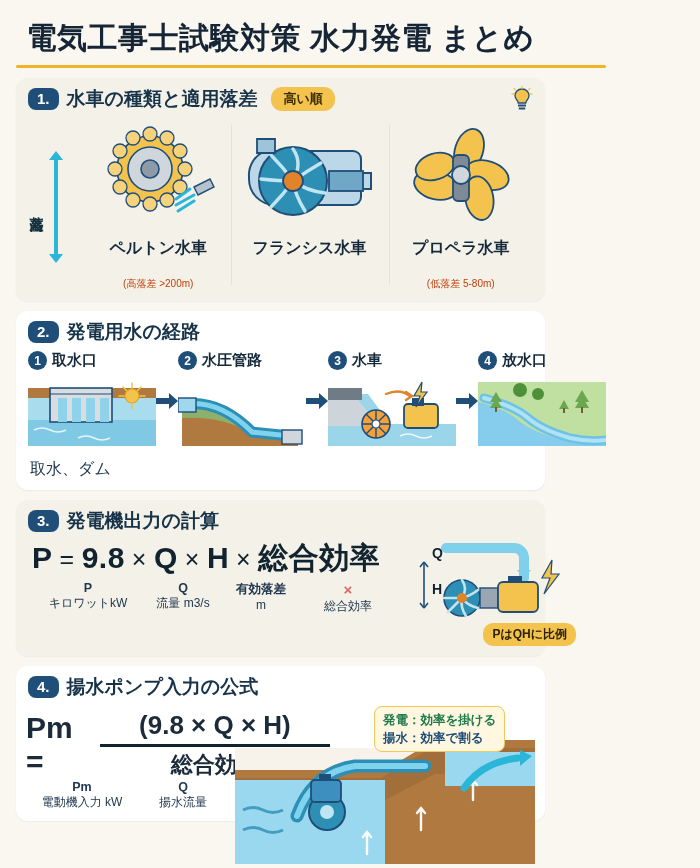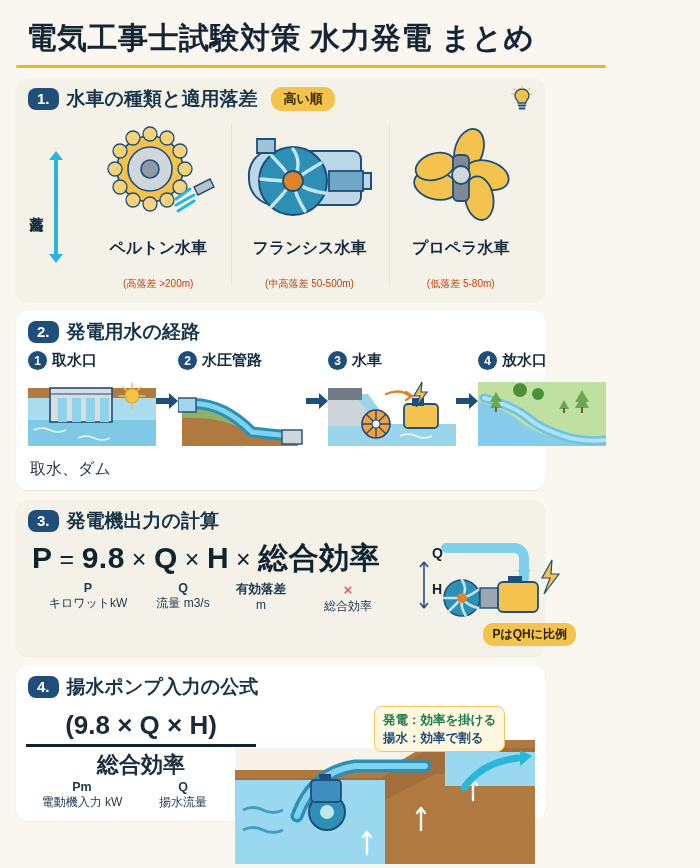--- a/index.html
+++ b/index.html
@@ -195,21 +195,20 @@
                 <path d="M36 86 q12 -12 22 -26"></path>
                 <path d="M26 58 q18 2 32 2"></path>
                 <path d="M36 34 q12 12 22 26"></path>
               </g>
               <circle cx="58" cy="60" r="10" fill="#e0832a" stroke="#1f4e79" stroke-width="1.8"></circle>
               <rect x="94" y="50" width="34" height="20" fill="#6fa8c6" stroke="#1f4e79" stroke-width="1.8"></rect>
               <path d="M22 18 h18 v14 h-18z" fill="#9ec4da" stroke="#1f4e79" stroke-width="1.8"></path>
             </svg>
           </div>
           <div class="t-name">フランシス水車</div>
-          <div class="t-sub">(中高落差 50-500m)</div>
         </div>
 
         <div class="s1-col">
           <div class="turbine-box">
             <svg width="120" height="112" viewBox="0 0 120 112">
               <g transform="translate(60,54)" stroke="#1f4e79" stroke-width="1.8" fill="#f3c34e">
                 <ellipse cx="0" cy="-26" rx="14" ry="22" transform="rotate(18)"></ellipse>
                 <ellipse cx="25" cy="-8" rx="22" ry="14" transform="rotate(18)"></ellipse>
                 <ellipse cx="14" cy="26" rx="14" ry="22" transform="rotate(-10)"></ellipse>
                 <ellipse cx="-22" cy="16" rx="22" ry="14" transform="rotate(14)"></ellipse>
@@ -434,20 +433,21 @@
 
   <div class="card">
     <div class="sec-head">
       <span class="sec-num">4.</span>
       <span class="sec-title">揚水ポンプ入力の公式</span>
     </div>
 
     <div class="s4-body">
       <div class="formula4">
         <div class="pm-row">
+          <span class="pm-lead">Pm =</span>
           <span class="frac">
             <span class="frac-top">(9.8 × Q × H)</span>
             <span class="frac-bar"></span>
             <span class="frac-bot">総合効率</span>
           </span>
           <span class="div-sym" style="align-self:flex-end;margin-bottom:4px">÷</span>
         </div>
         <div class="s4-legend">
           <div style="width:112px">
             <div class="lg-k">Pm</div>

